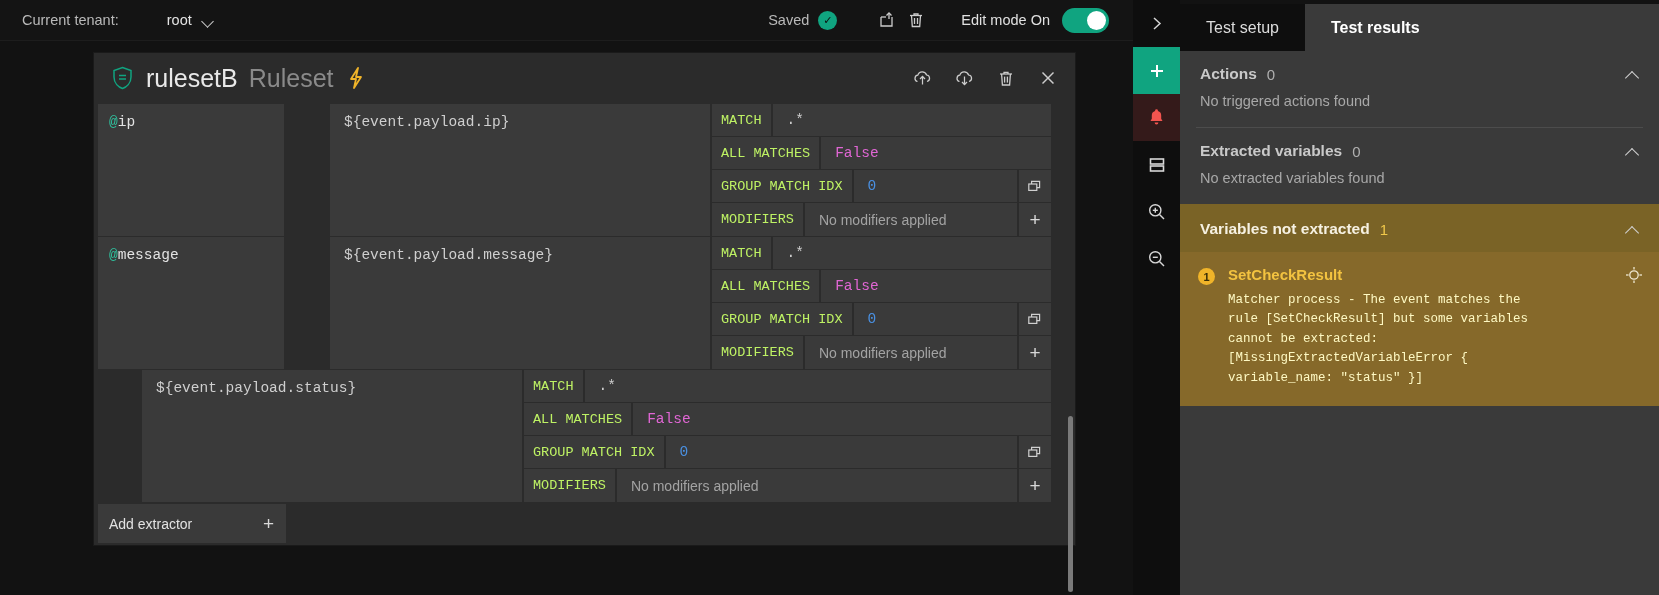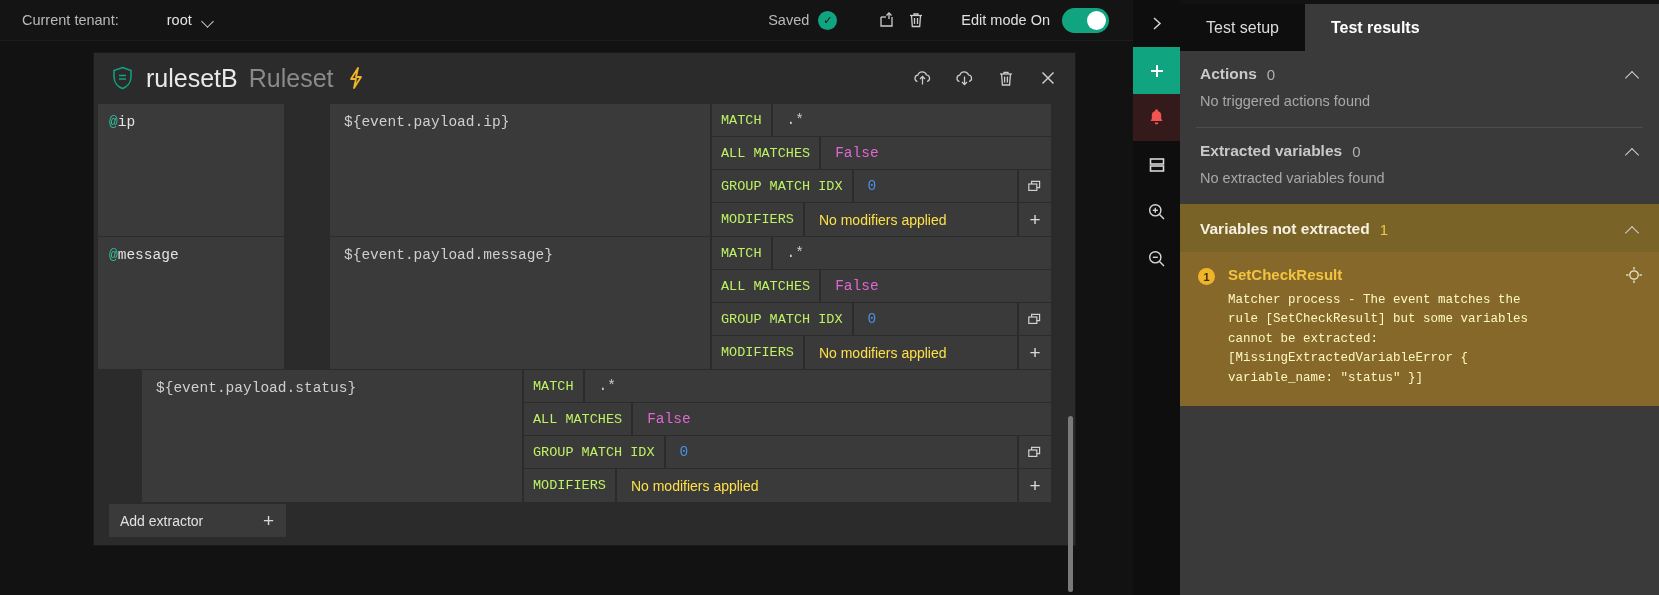--- a/index.html
+++ b/index.html
@@ -112,36 +112,36 @@
     background: #3a3a3a; color: #bef264;
     font-family: "Liberation Mono", monospace; font-size: 13.5px;
     display: flex; align-items: center; padding: 0 9px;
     border-right: 2px solid #2b2b2b; white-space: nowrap;
   }
   .pvalue {
     flex: 1; background: #3a3a3a; display: flex; align-items: center;
     padding: 0 14px;
     font-family: "Liberation Mono", monospace; font-size: 14.5px; color: #cfcfcf;
   }
-  .pvalue.plain { font-family: "Liberation Sans", sans-serif; font-size: 14px; color: #fde047; }
+  .pvalue.plain { font-family: "Liberation Sans", sans-serif; font-size: 14px; color: #a3a3a3; }
   .v-bool { color: #e066d4; }
   .v-num { color: #4a90e2; }
   .pbtn {
     width: 34px; background: #3a3a3a; border-left: 2px solid #2b2b2b;
     display: flex; align-items: center; justify-content: center;
     color: #d0d0d0; cursor: pointer;
   }
   .plus-sign { font-size: 19px; line-height: 1; color: #d8d8d8; }
 
   .add-row {
     display: flex; border-top: 2px solid #2b2b2b; width: 188px;
   }
   .add-extractor {
-    width: 188px; height: 33px; background: #3a3a3a; display: flex; align-items: center;
-    padding: 0 0 0 11px; font-size: 14px; color: #e2e2e2; cursor: pointer; margin-left: 11px;
+    width: 188px; height: 39px; background: #3a3a3a; display: flex; align-items: center;
+    padding: 0 0 0 11px; font-size: 14px; color: #e2e2e2; cursor: pointer;
   }
   .add-extractor .plus-sign { margin-left: auto; margin-right: 12px; }
 
   
   .vscroll {
     position: absolute; right: 2px; top: 363px; width: 5px; height: 176px;
     background: #7a7a7a; border-radius: 3px;
   }
 
   

